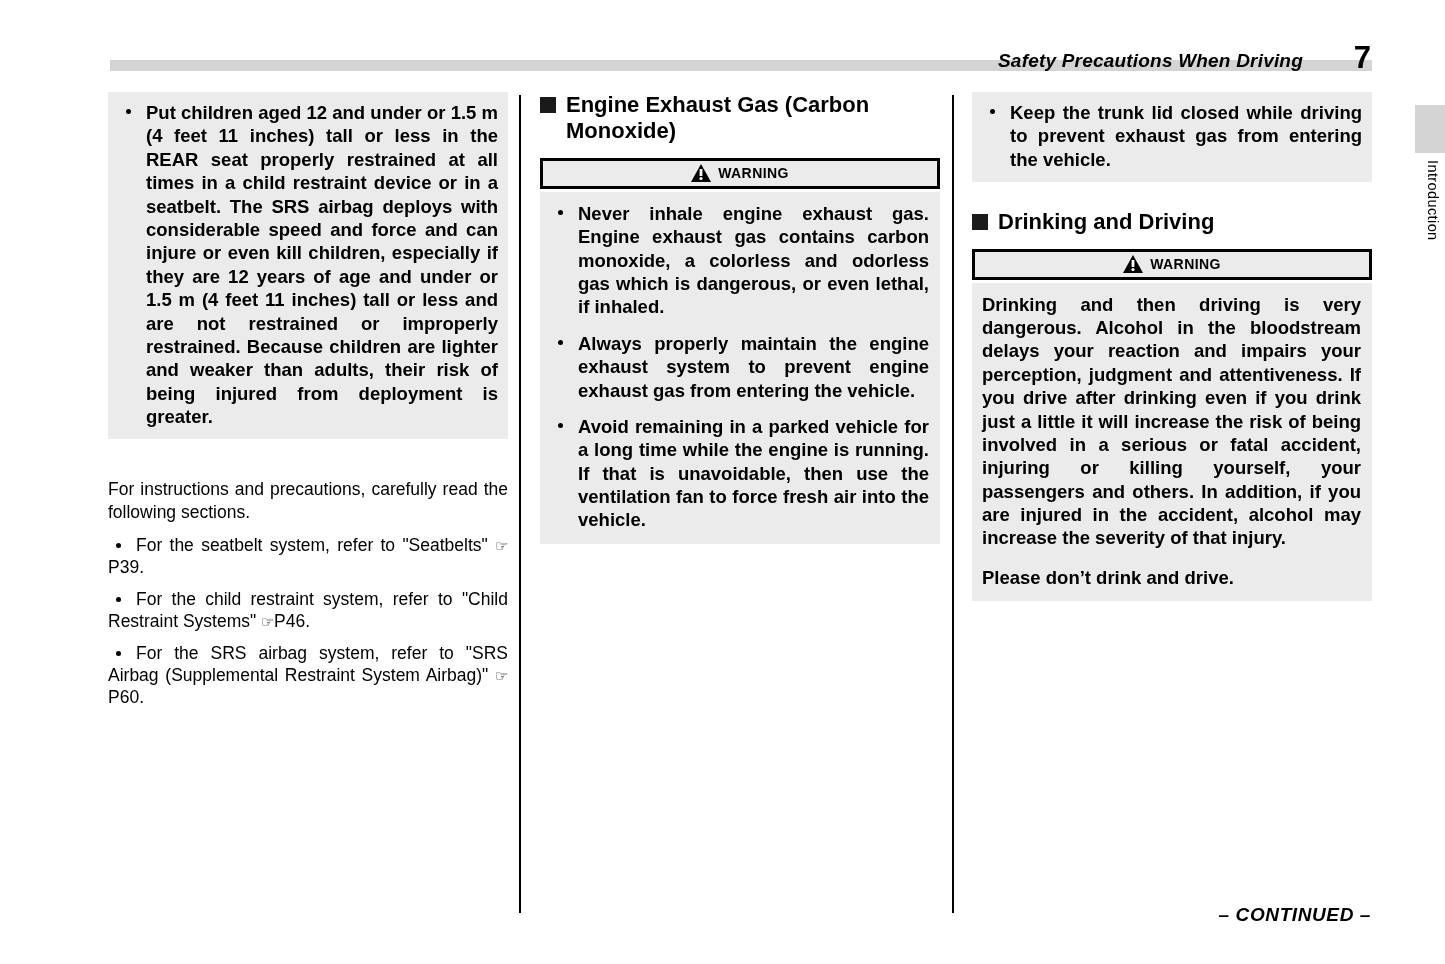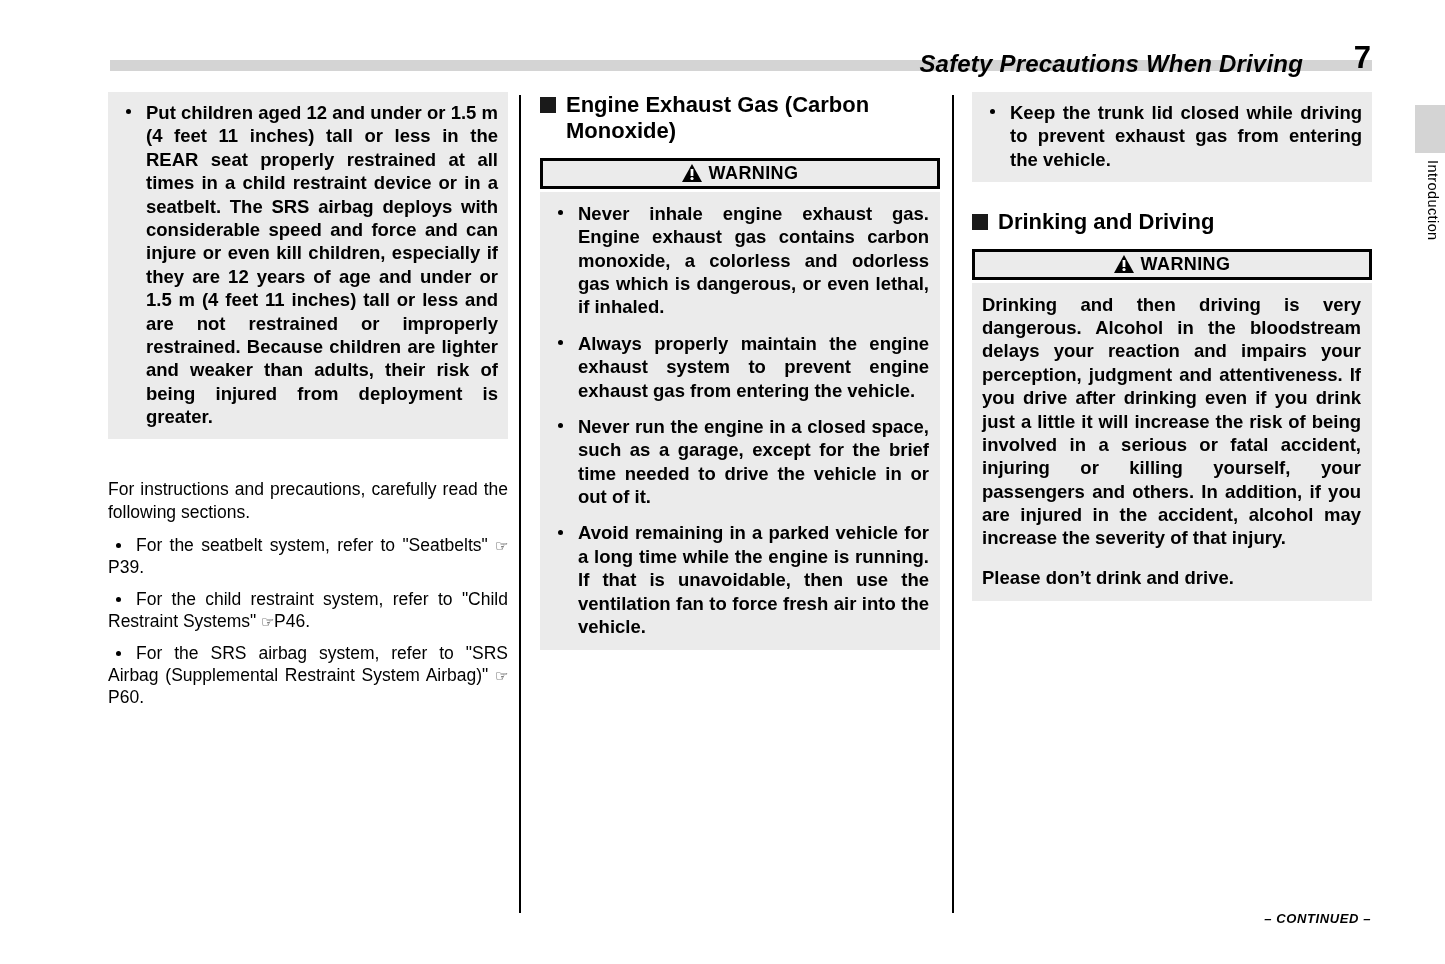--- a/index.html
+++ b/index.html
@@ -28,21 +28,21 @@
     left: 110px;
     top: 60px;
     width: 1262px;
     height: 11px;
     background: #d4d4d4;
   }
   .header-title {
     position: absolute;
     right: 142px;
     top: 50px;
-    font-size: 24px;
+    font-size: 19px;
     font-weight: bold;
     font-style: italic;
     letter-spacing: 0.2px;
     white-space: nowrap;
   }
   .header-pageno {
     position: absolute;
     right: 74px;
     top: 42px;
     font-size: 31px;
@@ -172,21 +172,21 @@
     justify-content: center;
     box-sizing: border-box;
   }
   .warn-head .wtri {
     width: 20px;
     height: 18px;
     margin-right: 7px;
     flex: 0 0 auto;
   }
   .warn-head .wlabel {
-    font-size: 18px;
+    font-size: 14px;
     font-weight: bold;
     letter-spacing: 0.4px;
   }
   .warn-body {
     background: #ebebeb;
     padding: 10px 11px 12px 10px;
     box-sizing: border-box;
     margin-top: 3px;
   }
 
@@ -215,21 +215,21 @@
   .ptr {
     font-size: 15px;
     letter-spacing: -0.5px;
   }
 
   
   .footer {
     position: absolute;
     right: 74px;
     bottom: 38px;
-    font-size: 13px;
+    font-size: 19px;
     font-weight: bold;
     font-style: italic;
     letter-spacing: 0.6px;
     white-space: nowrap;
   }
 </style>
 </head>
 <body>
 
 <div class="page-header">
@@ -295,24 +295,20 @@
         <li>
           <span class="dot"></span>
           <span class="bold-text" style="display:block">Never inhale engine exhaust gas. Engine exhaust gas contains carbon monoxide, a colorless and odorless gas which is dangerous, or even lethal, if inhaled.</span>
         </li>
         <li>
           <span class="dot"></span>
           <span class="bold-text" style="display:block">Always properly maintain the engine exhaust system to prevent engine exhaust gas from entering the vehicle.</span>
         </li>
         <li>
           <span class="dot"></span>
-          <span class="bold-text" style="display:block">Never run the engine in a closed space, such as a garage, except for the brief time needed to drive the vehicle in or out of it.</span>
-        </li>
-        <li>
-          <span class="dot"></span>
           <span class="bold-text" style="display:block">Avoid remaining in a parked vehicle for a long time while the engine is running. If that is unavoidable, then use the ventilation fan to force fresh air into the vehicle.</span>
         </li>
       </ul>
     </div>
   </div>
 
   <div class="col col3">
 
     <div class="gray-box">
       <ul class="blist">

